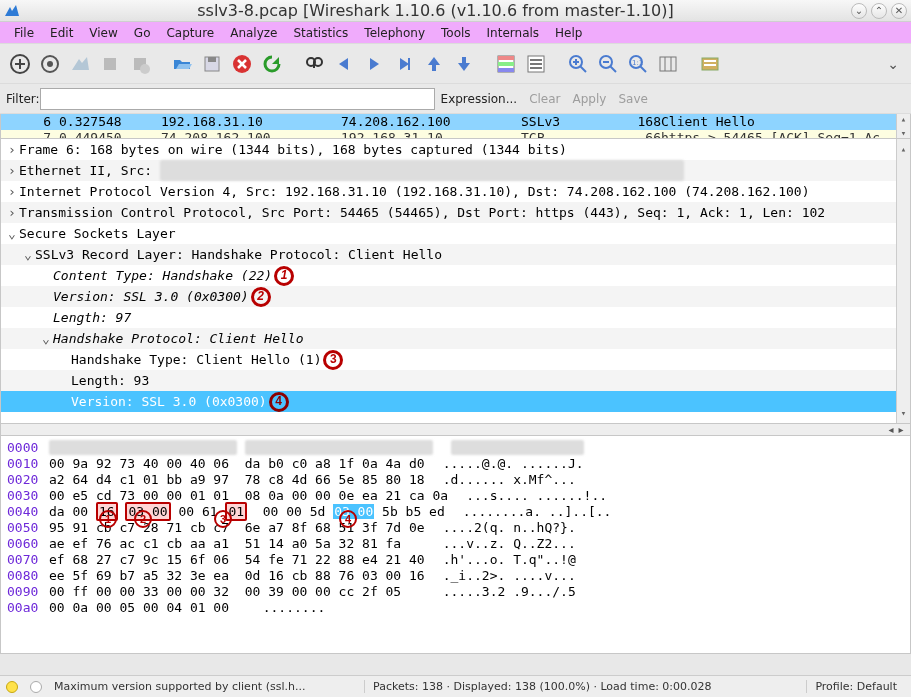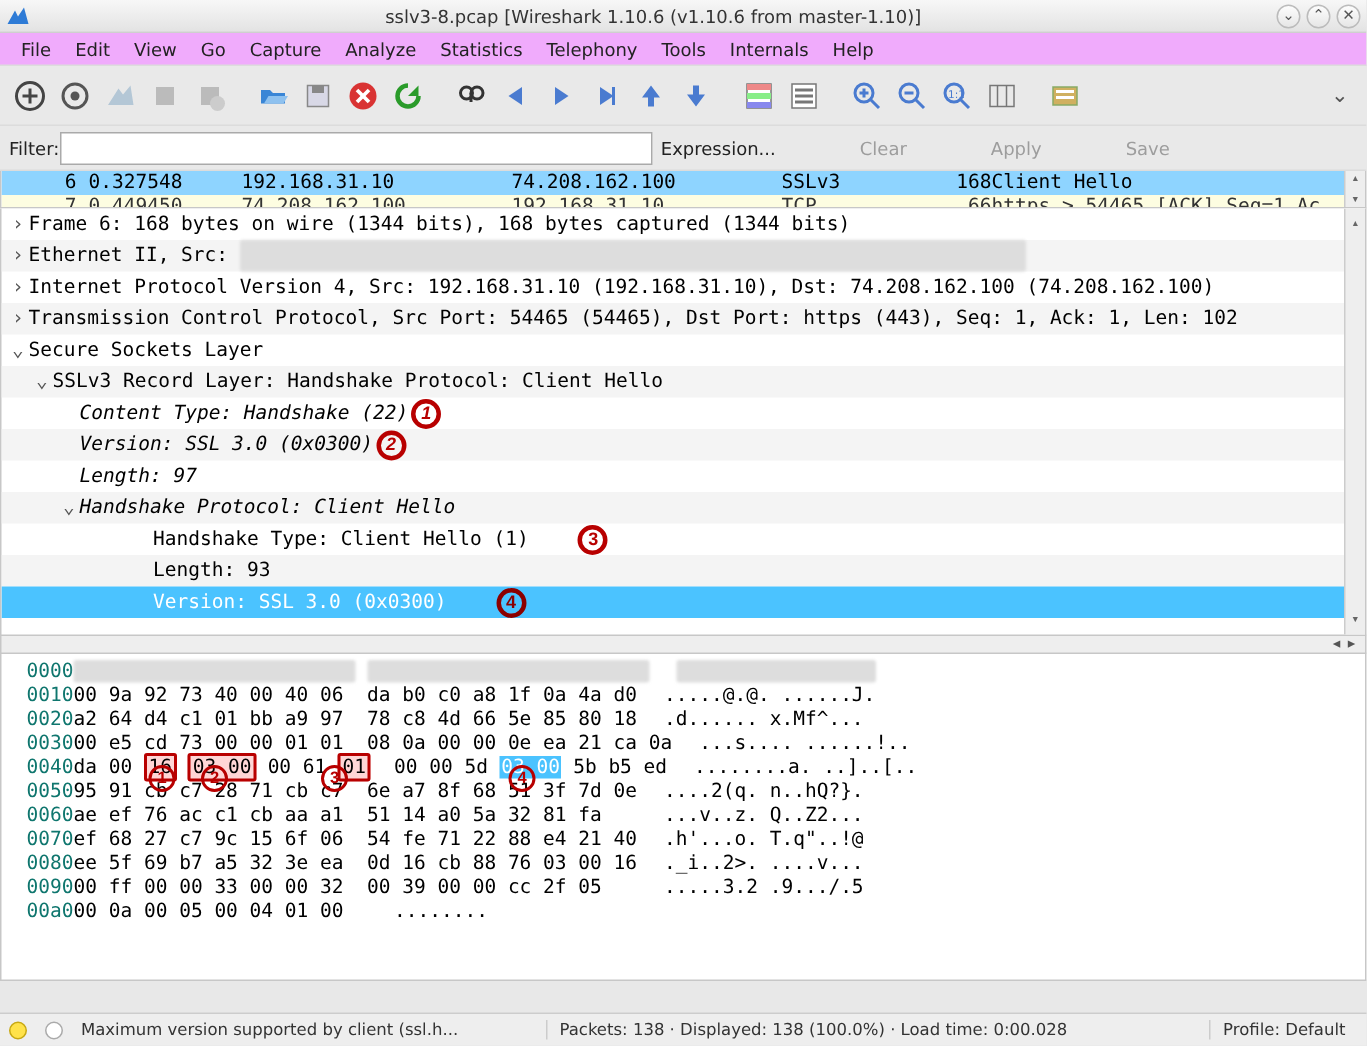--- a/index.html
+++ b/index.html
@@ -1,68 +1,68 @@
 <!DOCTYPE html>
 <html><head>
 <meta charset="utf-8">
 <style>
   * { margin: 0; padding: 0; box-sizing: border-box; }
   body { font-family: "DejaVu Sans", "Liberation Sans", Arial, sans-serif; font-size: 12px; background: #e8e8e8; width: 911px; height: 697px; overflow: hidden; }
   .mono { font-family: "DejaVu Sans Mono", "Liberation Mono", "Courier New", monospace; }
 
   
   .titlebar { height: 22px; background: linear-gradient(#f7f7f7,#e3e3e3); display:flex; align-items:center; padding: 0 4px; border-bottom:1px solid #cfcfcf;}
-  .title-text { flex:1; text-align:center; font-size:12px; color:#333;}
+  .title-text { flex:1; text-align:center; font-size:16px; color:#333;}
   .title-btn { width:16px; height:16px; border-radius:8px; margin-left:4px; display:inline-flex; align-items:center; justify-content:center; border:1px solid #bbb; background:linear-gradient(#fdfdfd,#e6e6e6); font-size:10px; color:#555; cursor:pointer;}
   .shark-icon { width:16px; height:16px; margin-right:4px; }
   .shark-icon svg { display:block; }
 
   
   .menubar { height:22px; display:flex; align-items:center; padding:0 6px; gap:0; background:#f0abfc; border-bottom:1px solid #dcdcdc;}
   .menu-item { padding:2px 8px; cursor:pointer; color:#222;}
 
   
   .toolbar { height:40px; display:flex; align-items:center; padding:2px 6px; gap:2px; background:#e9e9e9; border-bottom:1px solid #dcdcdc;}
   .tbtn { width:28px; height:28px; display:flex; align-items:center; justify-content:center; border-radius:4px; cursor:pointer; }
   .tsep { width:10px; }
   .overflow { margin-left:auto; cursor:pointer; font-size:14px; color:#555; padding:0 6px;}
 
   
   .filterbar { height:30px; display:flex; align-items:center; padding:0 6px; gap:0; background:#e9e9e9; border-bottom:1px solid #dcdcdc;}
   .filterbar label { color:#222; }
   .filter-input { flex:0 0 395px; height:22px; border:1px solid #aaa; background:#fff; padding:0 4px;}
   .flink { color:#222; cursor:pointer; padding:0 6px; }
-  .flink.dis { color:#9d9d9d; cursor:default;margin-left:44px; }
+  .flink.dis { color:#9d9d9d; cursor:default; }
 
   
   .packet-list { height:25px; overflow:hidden; border:1px solid #c7c7c7; border-top:none; background:#fff; position:relative;}
   .packet-row { display:flex; font-size:13px; line-height:16px; height:16px; background:#8ed4ff; padding:0 10px; white-space:pre;}
   .packet-row2 { display:flex; font-size:13px; line-height:16px; height:16px; background:#fdfde1; padding:0 10px; white-space:pre; color:#333; overflow:hidden;}
   .col-no { width:40px; text-align:right;}
   .col-time { width:110px; padding-left:8px;}
   .col-src { width:180px; }
   .col-dst { width:180px; }
   .col-proto { width:90px; }
   .col-len { width:50px; text-align:right;}
   .col-info { flex:1; padding-left:0; }
   .packet-scroll { position:absolute; right:0; top:0; width:14px; height:100%; background:#eee; border-left:1px solid #ccc; display:flex; flex-direction:column; align-items:center; justify-content:space-between; font-size:9px; color:#666;}
 
   .tree { height:285px; overflow:hidden; border:1px solid #c7c7c7; border-top:none; background:#fff; font-size:13px; line-height:21px; position:relative;}
   .tree-row { display:flex; align-items:center; padding-left:4px; white-space:pre;}
   .tree-row.striped { background:#f4f4f4; }
   .tree-row.sel { background:#4bc3ff; color:#fff; }
   .toggle { width:14px; display:inline-block; text-align:center; cursor:pointer; color:#555;}
-  .ind0 { padding-left:4px;} .ind1{padding-left:20px;} .ind2{padding-left:38px;font-style:italic;} .ind3{padding-left:56px;gap:31px;}
+  .ind0 { padding-left:4px;} .ind1{padding-left:20px;} .ind2{padding-left:38px;font-style:italic;} .ind3{padding-left:56px;}
   .blur { background:#ddd; color:#ddd; border-radius:2px; filter:blur(1px);}
 
   .splitter { height:12px; display:flex; align-items:center; justify-content:flex-end; background:#eee; border:1px solid #c7c7c7; border-top:none; padding-right:4px;}
   .splitter span { width:10px; height:10px; display:inline-flex; align-items:center; justify-content:center; font-size:10px; color:#555; cursor:pointer;}
 
   .hex { height:218px; overflow:hidden; border:1px solid #c7c7c7; border-top:none; background:#fff; font-size:13px; line-height:16px; padding:4px 0 0 6px; position:relative; white-space:pre;}
-  .hex .off { color:#0f766e; display:inline-block; width:42px;text-align:right;}
+  .hex .off { color:#6d28d9; display:inline-block; width:42px;}
   .hex .bytes { display:inline-block; }
   .hex .ascii { display:inline-block; padding-left:18px;}
   .mark { border:2px solid #b80000; border-radius:2px; background:#ffd6d6; color:#000; padding:0 1px; }
   .selbyte { background:#4bc3ff; color:#fff; padding:0 1px;}
 
   
   .ranno { display:inline-flex; width:20px; height:20px; border:3px solid #b80000; border-radius:50%; color:#b80000; font-weight:bold; align-items:center; justify-content:center; font-size:12px; margin-left:2px; background:transparent; vertical-align:middle; font-family: Arial, sans-serif;}
   .ranno.small { width:18px; height:18px; border-width:2.5px; font-size:11px;}
 
   

